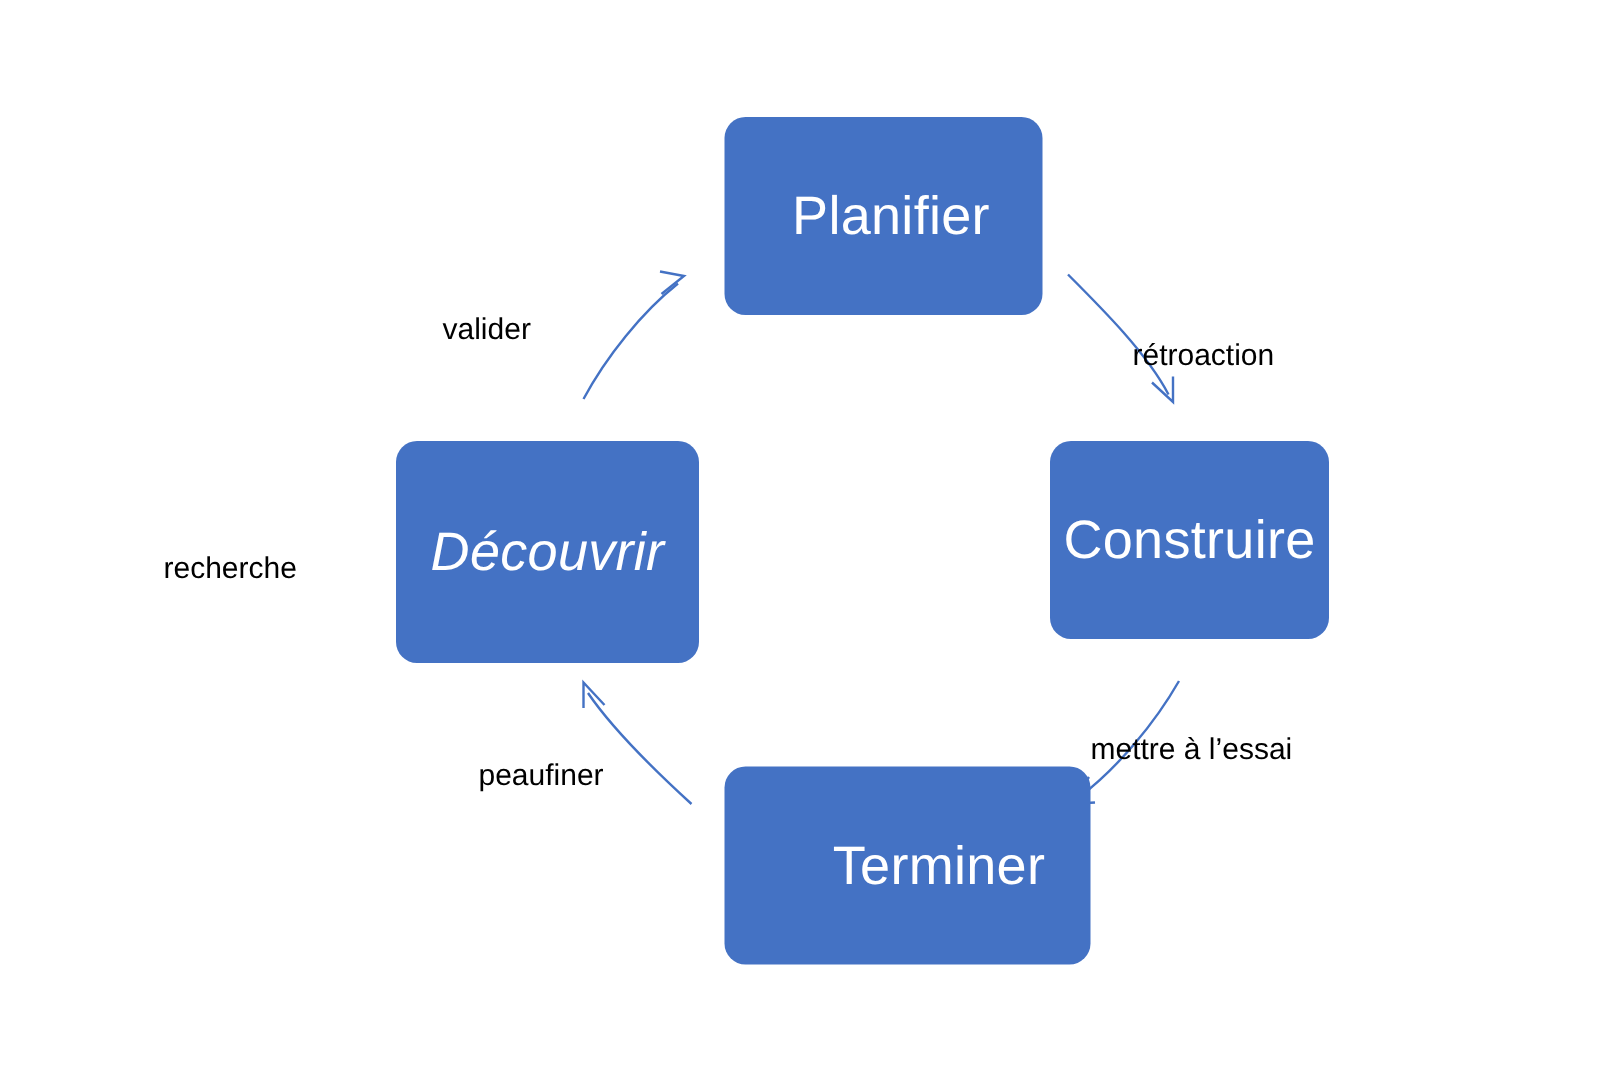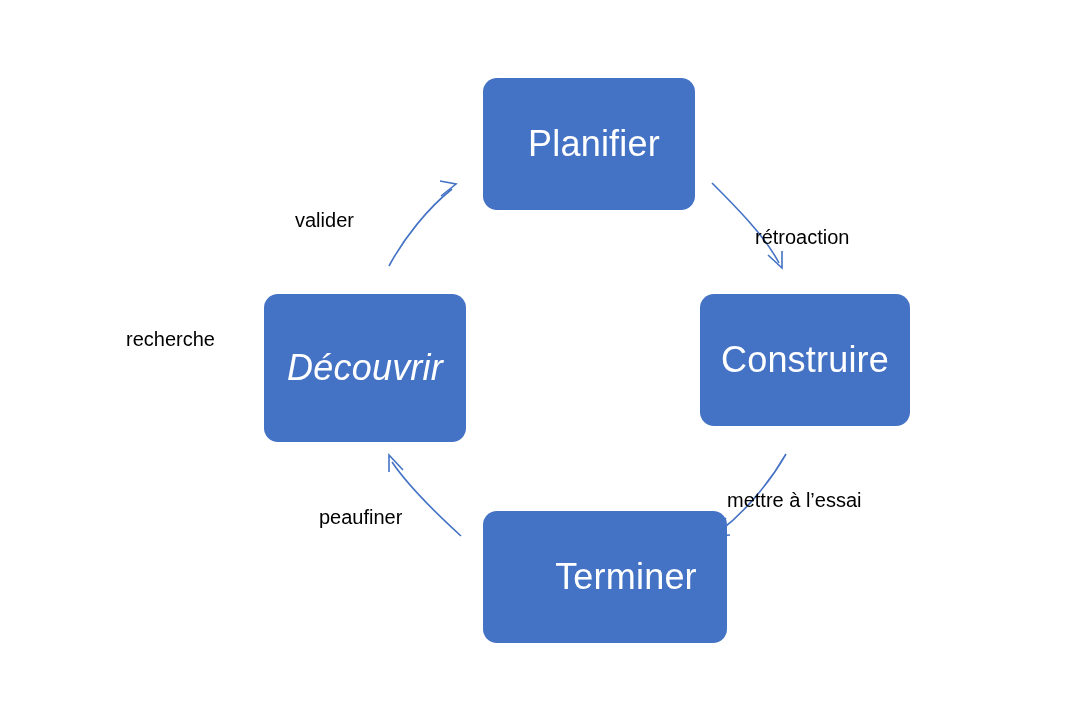--- a/index.html
+++ b/index.html
@@ -46,35 +46,35 @@
   .node-label {
     color: #ffffff;
     font-size: 36px;
     font-weight: 400;
     letter-spacing: 0.2px;
     white-space: nowrap;
     line-height: 1;
   }
 
   #node-plan     { left: 483px; top: 78px;  width: 202px; height: 132px; padding-left: 10px; }
-  #node-build    { left: 700px; top: 294px; width: 210px; height: 132px; }
+  #node-build    { left: 700px; top: 294px; width: 186px; height: 132px; }
   #node-finish   { left: 483px; top: 511px; width: 202px; height: 132px; padding-left: 42px; }
   #node-discover { left: 264px; top: 294px; width: 202px; height: 148px; font-style: italic; }
 
   
   .edge-label {
     position: absolute;
     font-size: 20px;
     color: #000000;
     white-space: nowrap;
   }
   #label-feedback  { left: 755px; top: 190px; margin-top: 36px; }
   #label-test      { left: 727px; top: 489px; }
   #label-refine    { left: 319px; top: 506px; }
-  #label-research  { left: 109px; top: 328px; margin-left: 17px; }
+  #label-research  { left: 109px; top: 368px; }
   #label-validate  { left: 295px; top: 209px; }
 
   
   .arrow-path {
     fill: none;
     stroke: #4472C4;
     stroke-width: 1.6;
   }
   .arrow-head {
     fill: none;

